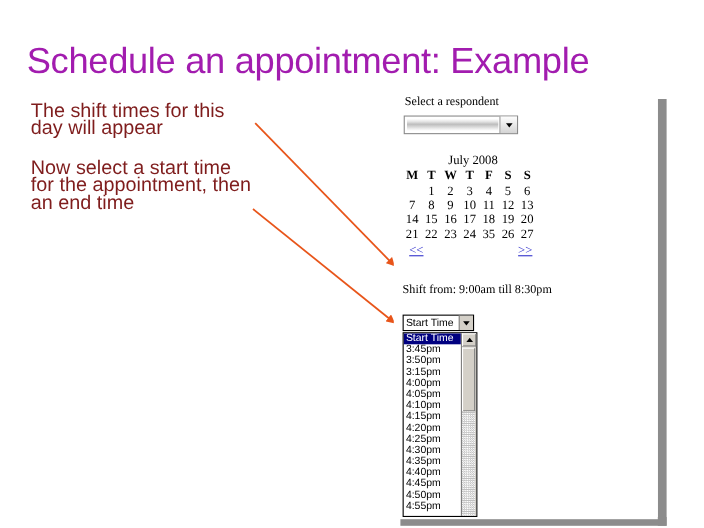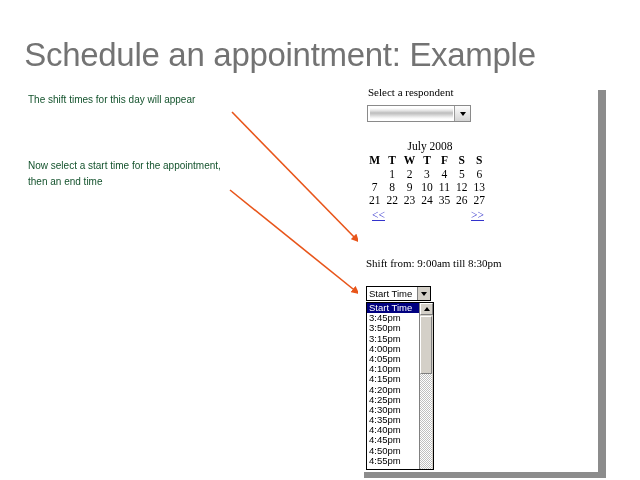--- a/index.html
+++ b/index.html
@@ -18,35 +18,35 @@
   
   #slide-title {
     position: absolute;
     left: 0;
     top: 36px;
     width: 560px;
     text-align: center;
     font-family: "Liberation Sans", sans-serif;
     font-size: 33px;
     font-weight: 400;
-    color: #737373;
+    color: #a21caf;
     letter-spacing: -0.3px;
     white-space: nowrap;
   }
 
   
   .callout {
     position: absolute;
     font-family: "Liberation Sans", sans-serif;
-    font-size: 10px;
+    font-size: 18px;
     line-height: 16px;
-    color: #14532d;
+    color: #7f1d1d;
   }
   #callout-1 { left: 28px; top: 92px; width: 210px; }
-  #callout-2 { left: 28px; top: 158px; width: 205px; }
+  #callout-2 { left: 28px; top: 144px; width: 205px; }
 
   
   #arrow-layer {
     position: absolute;
     left: 0; top: 0;
     width: 640px; height: 480px;
     pointer-events: none;
   }
 
   
@@ -354,20 +354,29 @@
           <tr>
             <td>7</td>
             <td>8</td>
             <td>9</td>
             <td>10</td>
             <td>11</td>
             <td>12</td>
             <td>13</td>
           </tr>
           <tr>
+            <td>14</td>
+            <td>15</td>
+            <td>16</td>
+            <td>17</td>
+            <td>18</td>
+            <td>19</td>
+            <td>20</td>
+          </tr>
+          <tr>
             <td>21</td>
             <td>22</td>
             <td>23</td>
             <td>24</td>
             <td>35</td>
             <td>26</td>
             <td>27</td>
           </tr>
         </tbody>
     </table>

